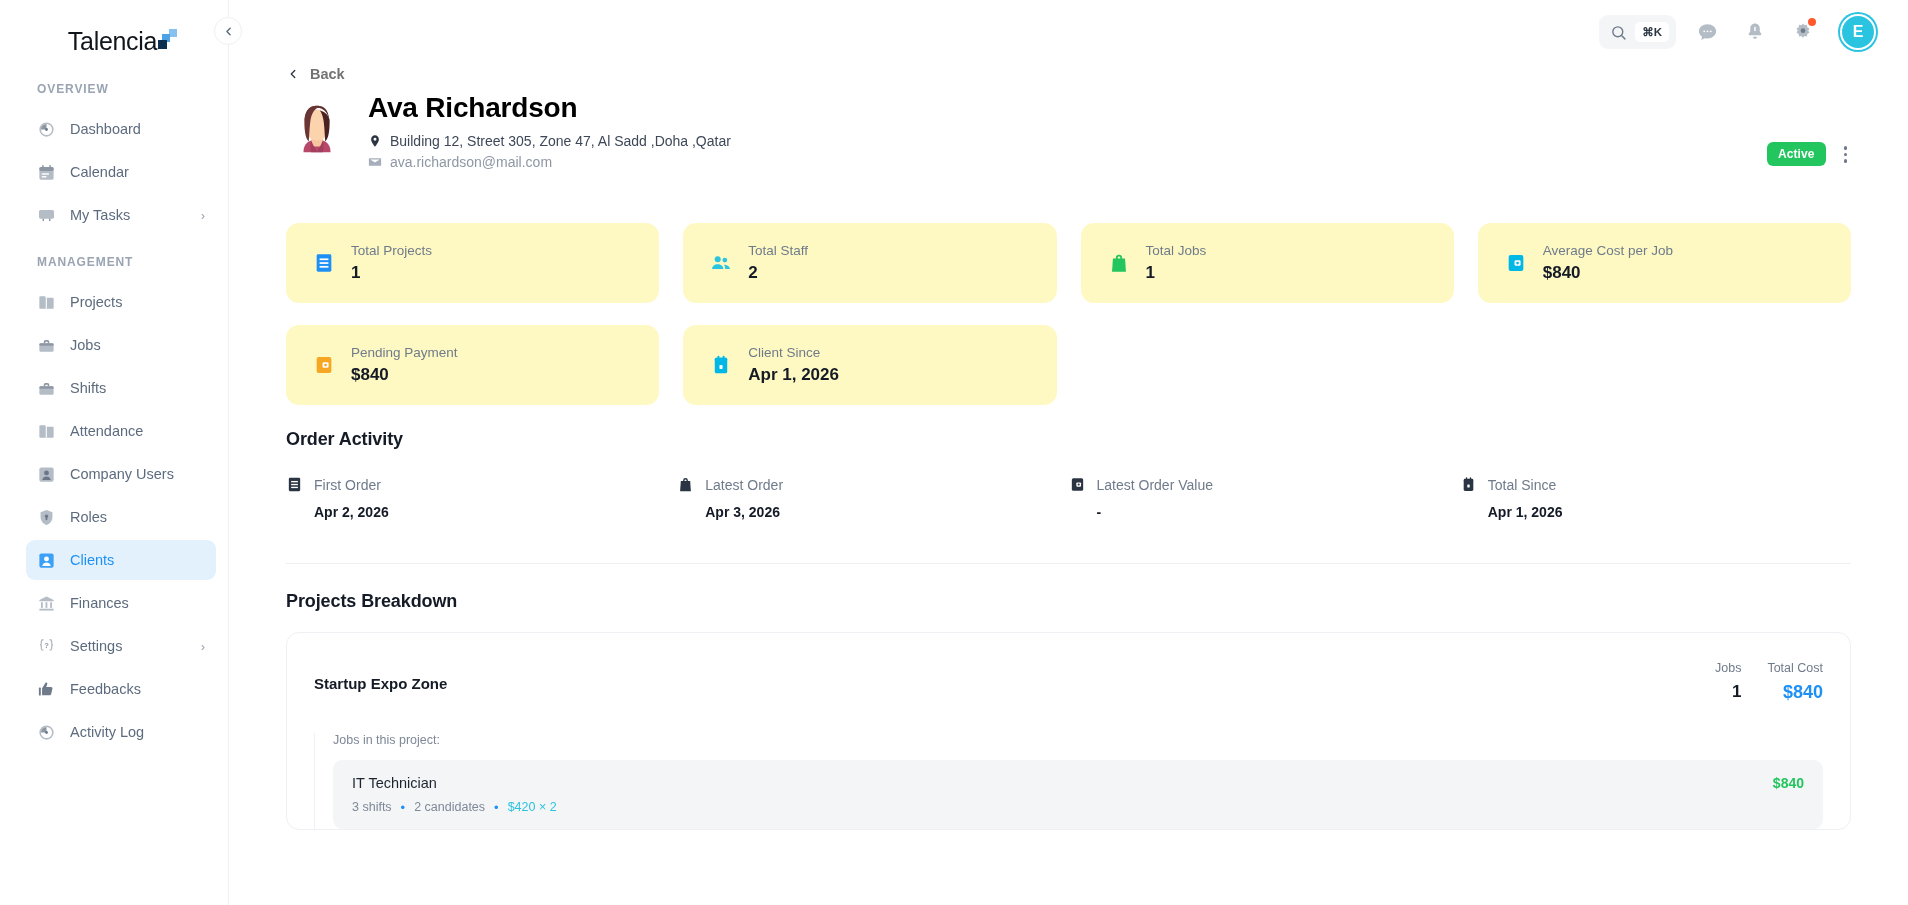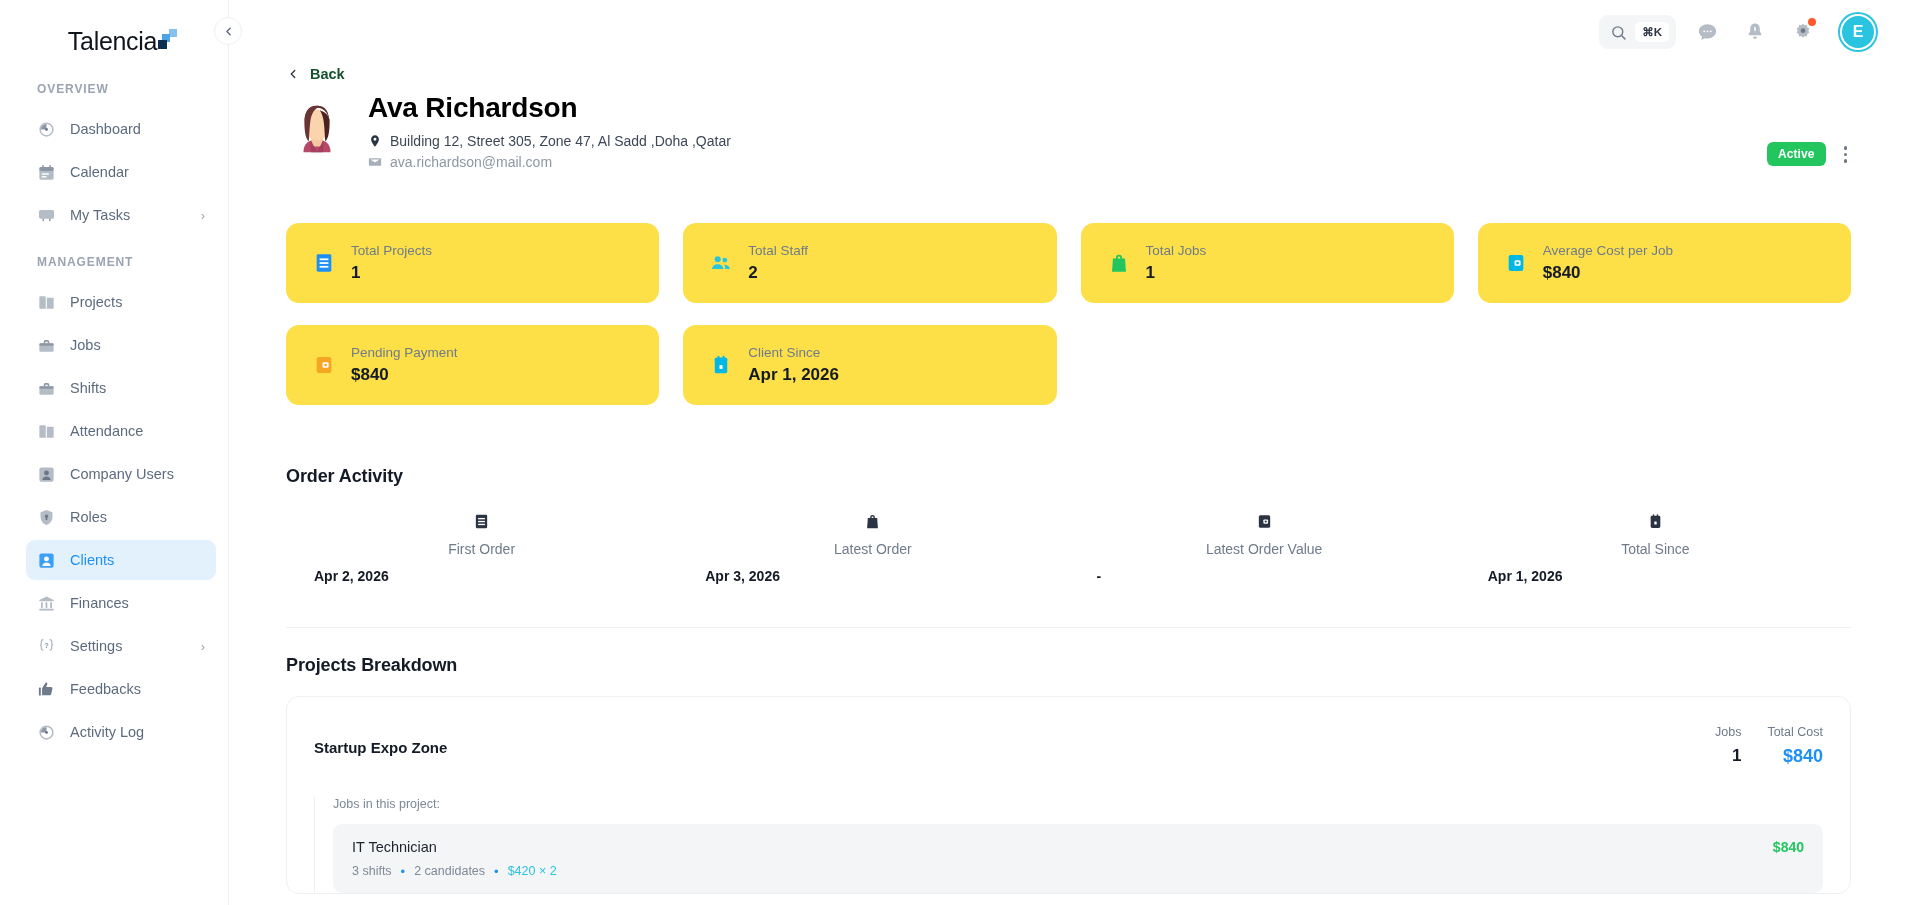--- a/index.html
+++ b/index.html
@@ -94,21 +94,21 @@
     background: #2bc4e0; color: #fff; font-size: 16px; font-weight: 600;
     display: flex; align-items: center; justify-content: center;
     border: 2px solid #fff; box-shadow: 0 0 0 2px #2bc4e0; cursor: pointer;
     margin-left: 6px;
   }
 
   .content { padding: 0 57px 0 57px; }
 
   .back-row {
     display: flex; align-items: center; gap: 10px;
-    font-size: 14.5px; font-weight: 700; color: #14532d;
+    font-size: 14.5px; font-weight: 700; color: #737373;
     cursor: pointer; margin-bottom: 10px; margin-top: 2px;
   }
 
   .profile-row { display: flex; align-items: flex-start; gap: 20px; position: relative; }
   .profile-pic {
     width: 62px; height: 62px; border-radius: 50%; overflow: hidden;
     background: #fff; flex: 0 0 62px; margin-top: 4px;
   }
   .profile-name {
     font-size: 28px; font-weight: 700; color: #000000;
@@ -132,36 +132,36 @@
   }
   .kebab { display: flex; flex-direction: column; gap: 3px; cursor: pointer; padding: 4px; }
   .kebab i { width: 3.5px; height: 3.5px; border-radius: 50%; background: #6b7688; display: block; }
 
   
   .stat-grid {
     display: grid; grid-template-columns: repeat(4, 1fr);
     gap: 24px; margin-top: 48px;
   }
   .stat-card {
-    background: #fde047; border-radius: 13px;
+    background: #fef9c3; border-radius: 13px;
     height: 80px; display: flex; align-items: center; gap: 16px;
     padding: 0 27px;
   }
   .stat-ico { width: 22px; height: 22px; flex: 0 0 22px; display: block; }
   .stat-label { font-size: 13.5px; color: #6f7b8b; margin-bottom: 5px; }
   .stat-value { font-size: 17px; font-weight: 700; color: #141b26; }
 
   .sect-title {
     font-size: 18px; font-weight: 700; color: #141b26;
-    margin-top: 61px; margin-bottom: 26px; letter-spacing: -0.1px;
+    margin-top: 24px; margin-bottom: 26px; letter-spacing: -0.1px;
   }
   .divider { height: 1px; background: #eef0f3; margin-top: 43px; }
 
   .activity-grid { display: grid; grid-template-columns: repeat(4, 1fr); }
-  .act-head { display: flex; align-items: center; gap: 11px; margin-bottom: 11px; flex-direction: column; }
+  .act-head { display: flex; align-items: center; gap: 11px; margin-bottom: 11px; }
   .act-ico { width: 17px; height: 17px; flex: 0 0 17px; color: #2b3442; display: block; }
   .act-label { font-size: 14px; color: #6f7b8b; }
   .act-value { font-size: 14px; font-weight: 700; color: #141b26; padding-left: 28px; }
 
   
   .proj-card {
     border: 1px solid #eef0f3; border-radius: 13px;
     padding: 28px 27px 0 27px; margin-top: 0;
   }
   .proj-head { display: flex; align-items: flex-start; justify-content: space-between; }

